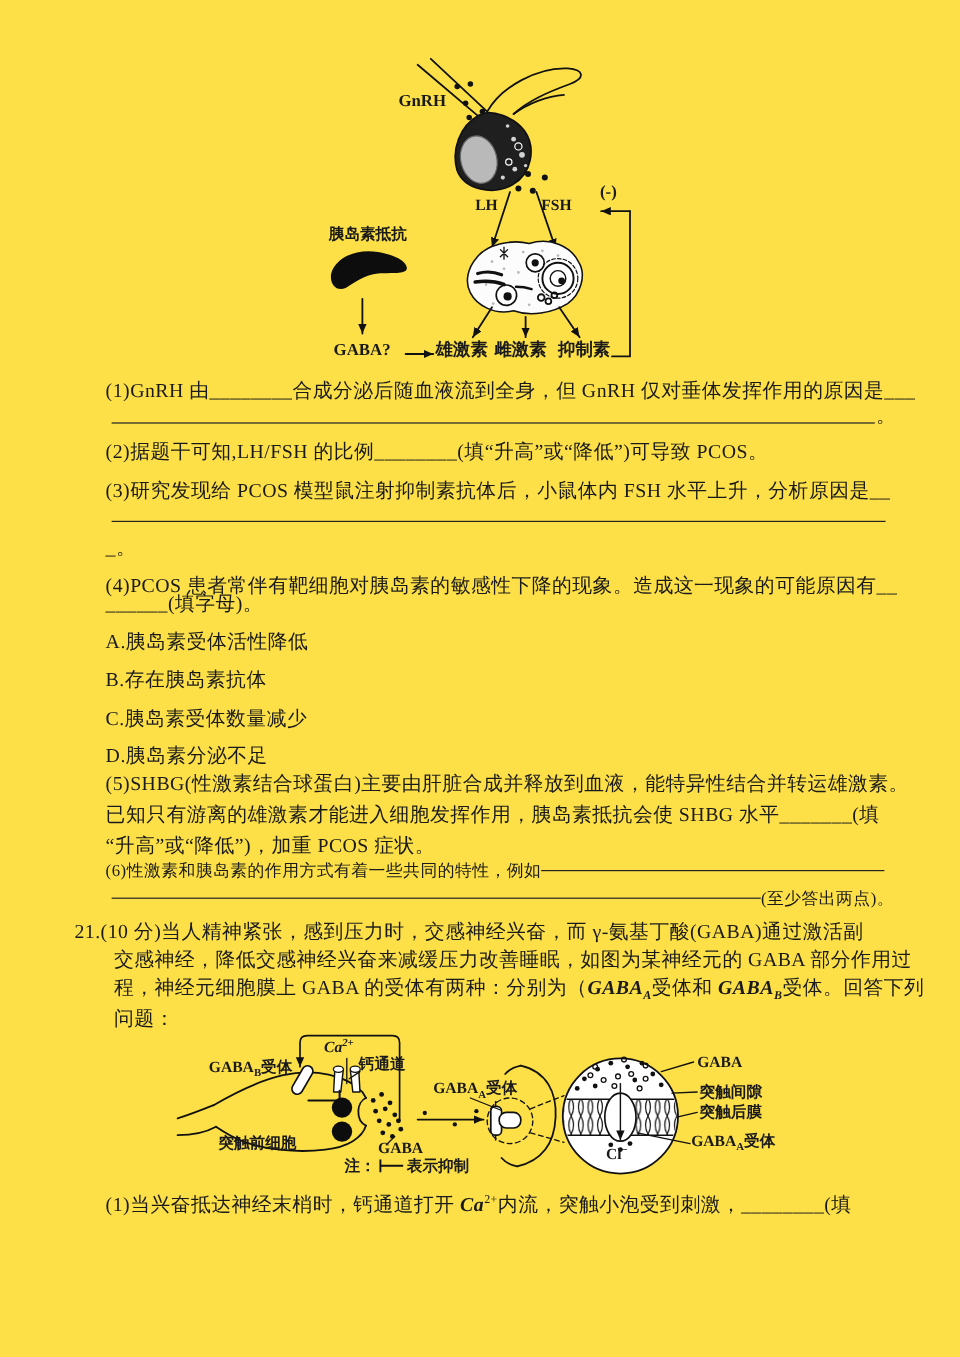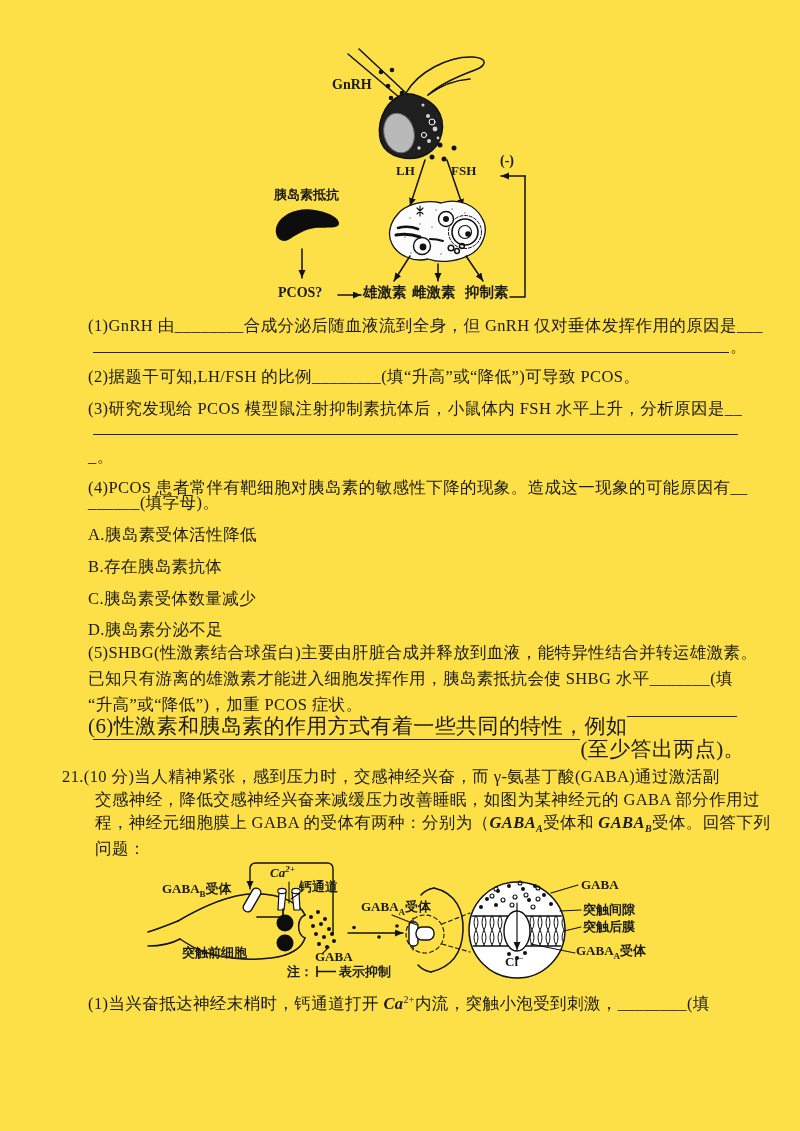--- a/index.html
+++ b/index.html
@@ -1,21 +1,21 @@
 <!DOCTYPE html>
 <html><head>
 <meta charset="utf-8">
 <style>
   html,body{margin:0;padding:0;background:#e8e8e8;}
   .page{position:relative;width:800px;height:1131px;background:#fde047;margin:0 auto;
         font-family:"Liberation Serif","DejaVu Serif",serif;color:#1a1a1a;overflow:hidden;}
   .tl{position:absolute;white-space:nowrap;font-size:16.5px;letter-spacing:0.4px;line-height:21px;}
   .ansline{position:absolute;height:15px;border-bottom:1.4px solid #222;}
-  .flexline{position:absolute;display:flex;align-items:flex-start;white-space:nowrap;
-            font-size:21px;letter-spacing:0.4px;line-height:21px;}
+  .flexline{position:absolute;display:flex;align-items:center;white-space:nowrap;
+            font-size:14px;letter-spacing:0.4px;line-height:21px;}
   .flexline .fill{flex:1;border-bottom:1.4px solid #222;margin-bottom:3px;}
   .bi{font-style:italic;font-weight:bold;}
   sup{font-size:10px;vertical-align:super;line-height:0;}
   sub{font-size:10px;vertical-align:sub;line-height:0;}
   .d1{position:absolute;left:260px;top:48px;width:276px;height:262px;}
   .d2{position:absolute;left:140px;top:855px;width:600px;height:140px;}
   .d1 svg,.d2 svg.scene{position:absolute;left:0;top:0;}
   .lbl{position:absolute;white-space:nowrap;font-weight:bold;font-size:13px;line-height:14px;}
   .lbl sub{font-size:9px;}
   .lbl sup{font-size:9px;}
@@ -113,21 +113,21 @@
         <path d="M17,177 C22,166 38,159 55,162 C68,164 80,170 79,176 C78,181 66,179 55,180 C44,181 35,188 28,192 C19,196 13,186 17,177 Z" fill="#0d0d0d" stroke="none"></path>
         <line x1="42" y1="201" x2="42" y2="230" marker-end="url(#ah)"></line>
         <line x1="78" y1="247" x2="101" y2="247" marker-end="url(#ah)"></line>
       </g>
     </svg>
     <span class="lbl big" style="left:72px;top:30px;">GnRH</span>
     <span class="lbl" style="left:136px;top:116px;">LH</span>
     <span class="lbl" style="left:191px;top:116px;">FSH</span>
     <span class="lbl big" style="left:240px;top:106px;">(-)</span>
     <span class="lbl" style="left:14px;top:140px;">胰岛素抵抗</span>
-    <span class="lbl big" style="left:18px;top:238px;">PCOS?</span>
+    <span class="lbl big" style="left:18px;top:238px;">GABA?</span>
     <span class="lbl hormone" style="left:103px;top:237px;">雄激素</span>
     <span class="lbl hormone" style="left:152px;top:237px;">雌激素</span>
     <span class="lbl hormone" style="left:205px;top:237px;">抑制素</span>
   </div>
 
   <div class="tl" style="left:88px;top:315px;">(1)GnRH 由________合成分泌后随血液流到全身，但 GnRH 仅对垂体发挥作用的原因是___</div>
   <div class="ansline" style="left:93px;top:337px;width:636px;"></div>
   <div class="tl" style="left:730px;top:336px;">。</div>
 
   <div class="tl" style="left:88px;top:366px;">(2)据题干可知,LH/FSH 的比例________(填“升高”或“降低”)可导致 PCOS。</div>
@@ -272,21 +272,21 @@
           <circle cx="380" cy="28" r="2"></circle>
         </g>
 
         <line x1="411" y1="38" x2="438" y2="30" stroke-width="1.1"></line>
         <line x1="420" y1="56" x2="441" y2="55" stroke-width="1.1"></line>
         <line x1="424" y1="76" x2="441" y2="72" stroke-width="1.1"></line>
         <line x1="391" y1="89" x2="435" y2="98" stroke-width="1.1"></line>
       </g>
     </svg>
 
-    <span class="lbl" style="left:22px;top:27px;text-align:right;"><span>GABA</span><sub>B</sub><span>受体</span></span>
+    <span class="lbl" style="left:34px;top:27px;text-align:right;"><span>GABA</span><sub>B</sub><span>受体</span></span>
     <span class="lbl bi" style="left:130px;top:11px;"><span>Ca</span><sup>2+</sup></span>
     <span class="lbl" style="left:159px;top:25px;">钙通道</span>
     <span class="lbl" style="left:42px;top:91px;">突触前细胞</span>
     <span class="lbl" style="left:175px;top:95px;">GABA</span>
     <span class="lbl note" style="left:147px;top:110px;"><span>注：</span><svg class="tack" width="22" height="11" viewBox="0 0 22 11">
           <path d="M2,0 L2,11 M2,5.5 L21,5.5" stroke="#111" stroke-width="1.6" fill="none"></path>
         </svg><span>表示抑制</span></span>
     <span class="lbl" style="left:221px;top:45px;"><span>GABA</span><sub>A</sub><span>受体</span></span>
     <span class="lbl" style="left:441px;top:23px;">GABA</span>
     <span class="lbl" style="left:443px;top:48px;">突触间隙</span>

